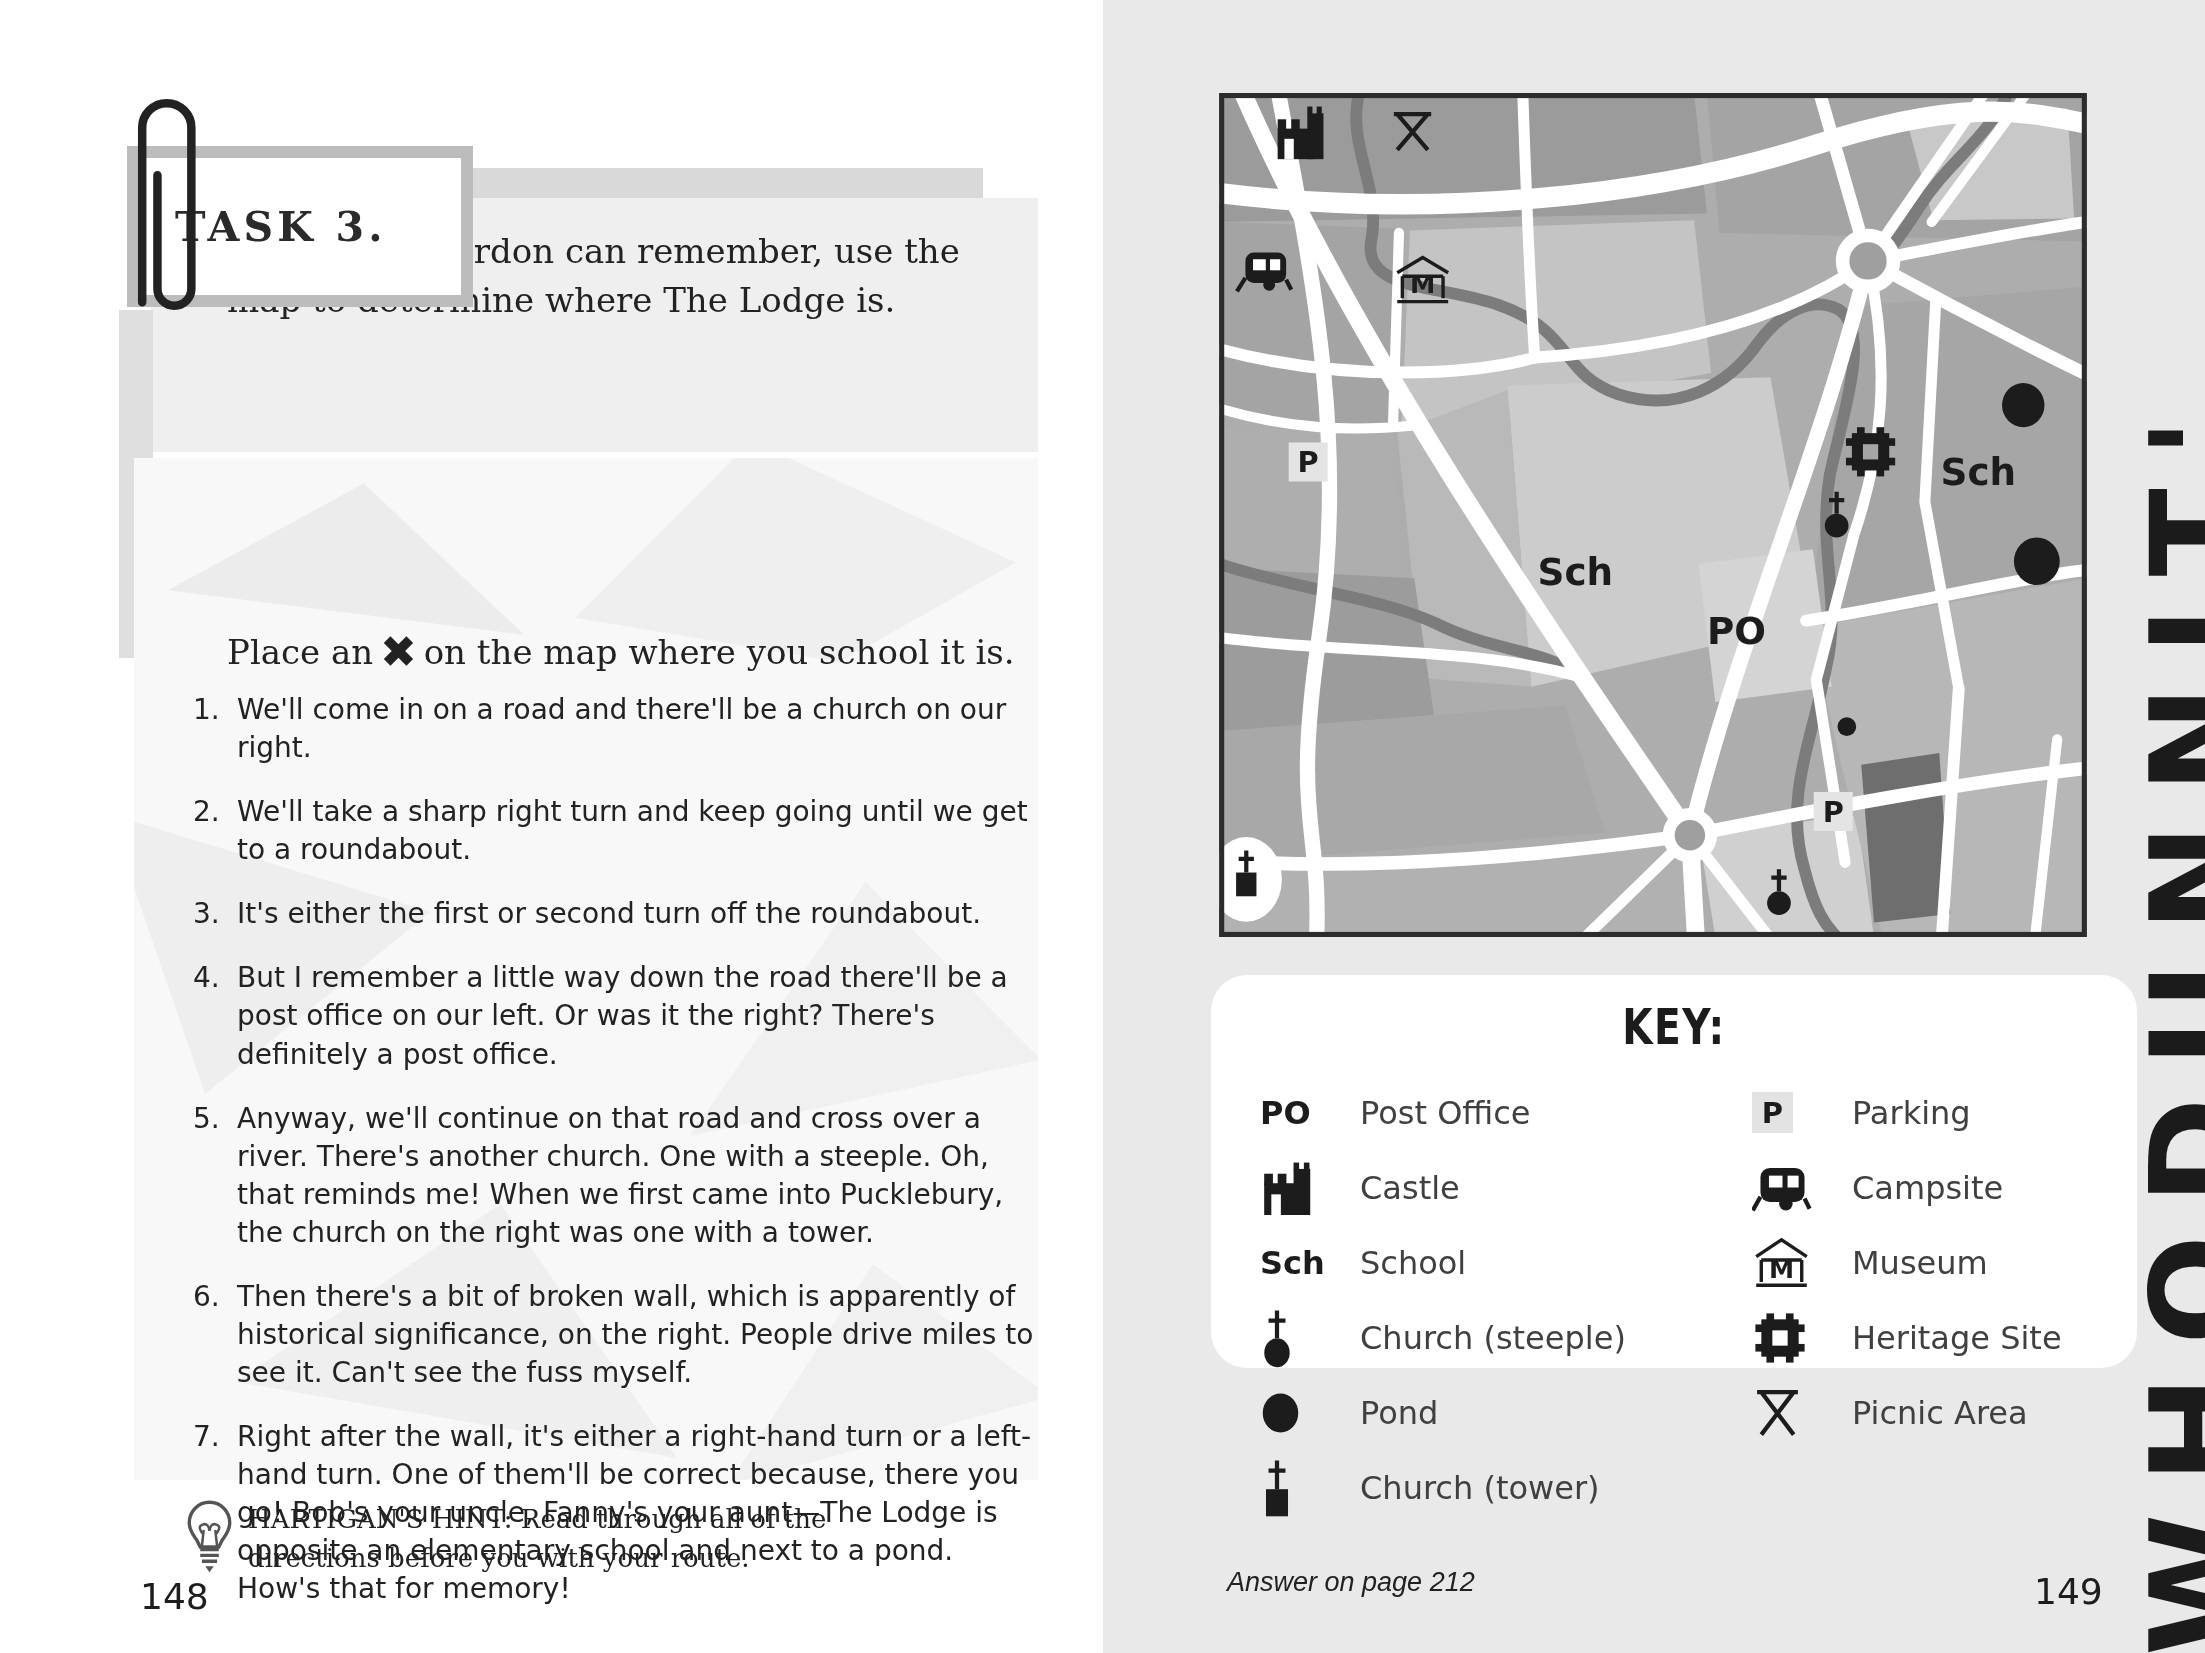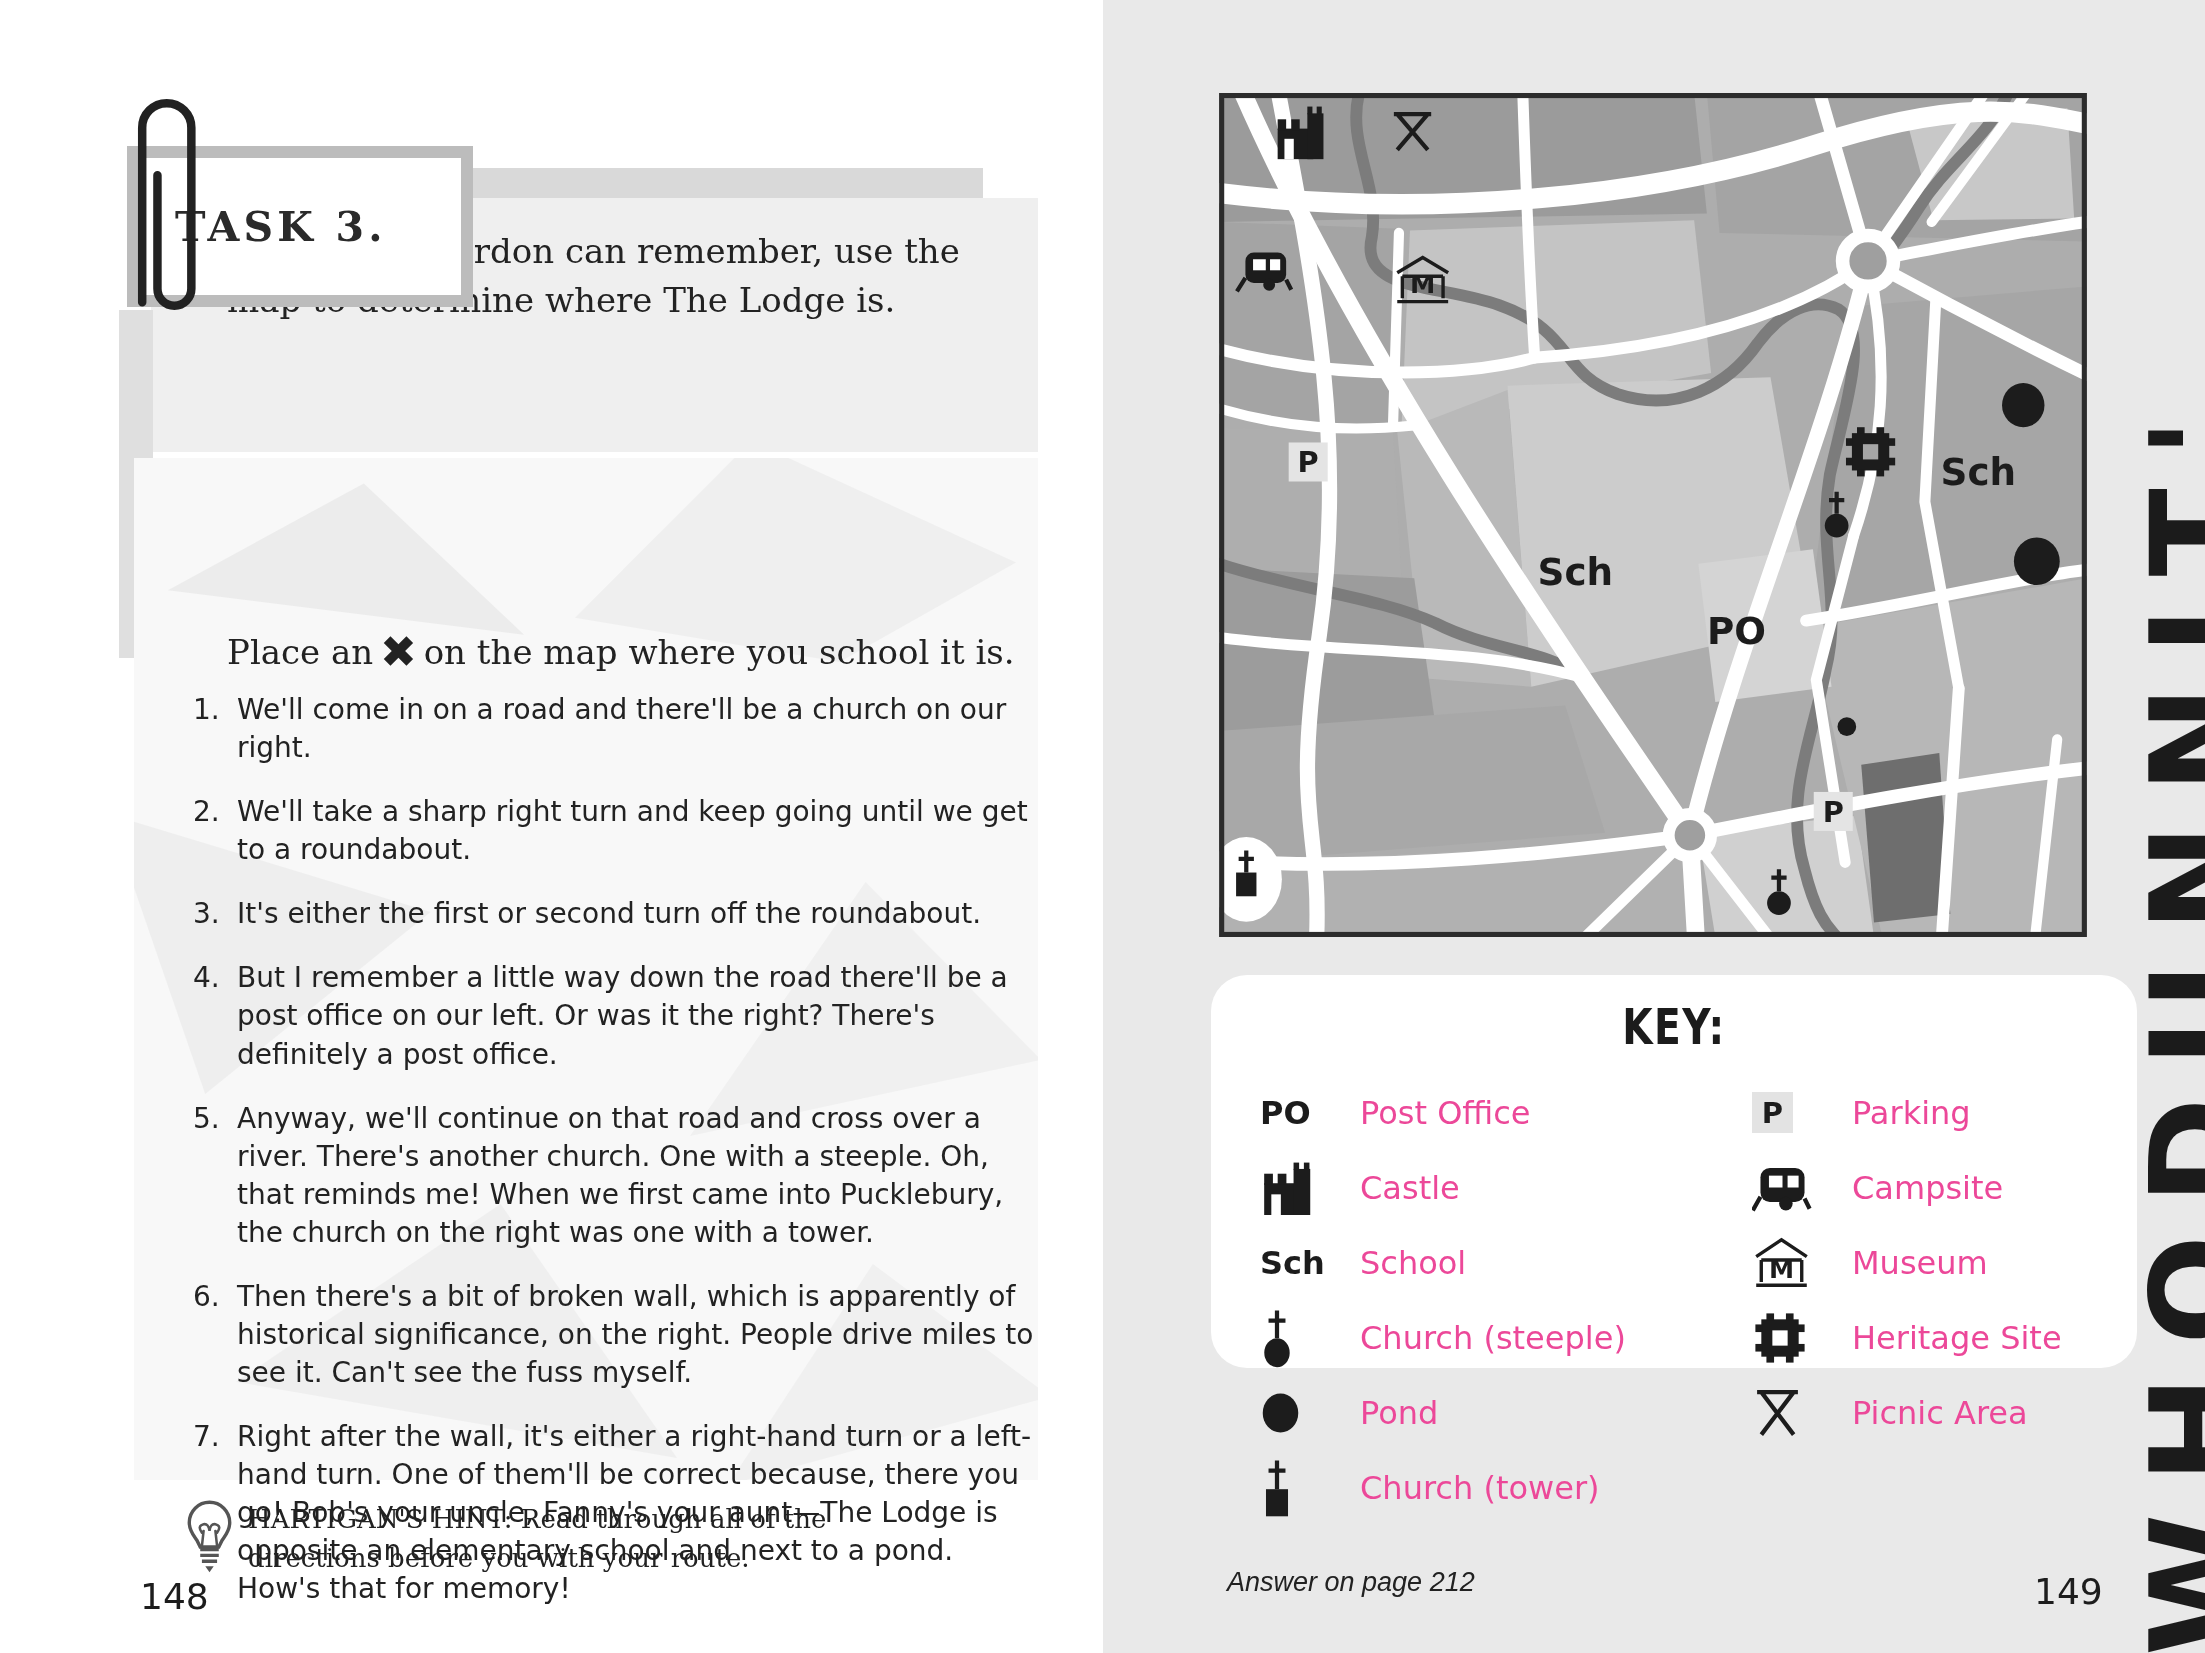--- a/index.html
+++ b/index.html
@@ -55,21 +55,21 @@
   .key-title{
     position:absolute;left:0;right:0;top:24px;text-align:center;
     font-weight:bold;font-size:49px;letter-spacing:1.7px;transform:scaleX(.8);color:#1c1c1c;
   }
   .key-col{position:absolute;top:100px;display:flex;flex-direction:column;}
   .key-col-left{left:49px;width:407px;}
   .key-col-right{left:541px;width:365px;}
   .key-row{display:flex;align-items:center;height:75px;}
   .key-icon-cell{width:100px;display:flex;align-items:center;justify-content:flex-start;}
   .key-abbr{font-size:32px;font-weight:600;color:#1c1c1c;}
-  .key-label{font-size:32px;color:#ec4899;}
+  .key-label{font-size:32px;color:#404040;}
   .p-square{width:41px;height:41px;background:#e3e3e3;display:flex;align-items:center;justify-content:center;
     font-size:29px;font-weight:600;color:#1c1c1c;}
   .answer-note{
     left:1227px;top:1567px;font-family:Liberation Sans, sans-serif;font-style:italic;
     font-size:27px;color:#222;
   }
   .edge-text{
     left:2122px;top:1656px;transform-origin:top left;transform:rotate(-90deg);
     white-space:nowrap;font-weight:bold;font-size:129px;letter-spacing:30.5px;color:#1b1b1b;
     font-family:"DejaVu Sans",sans-serif;

